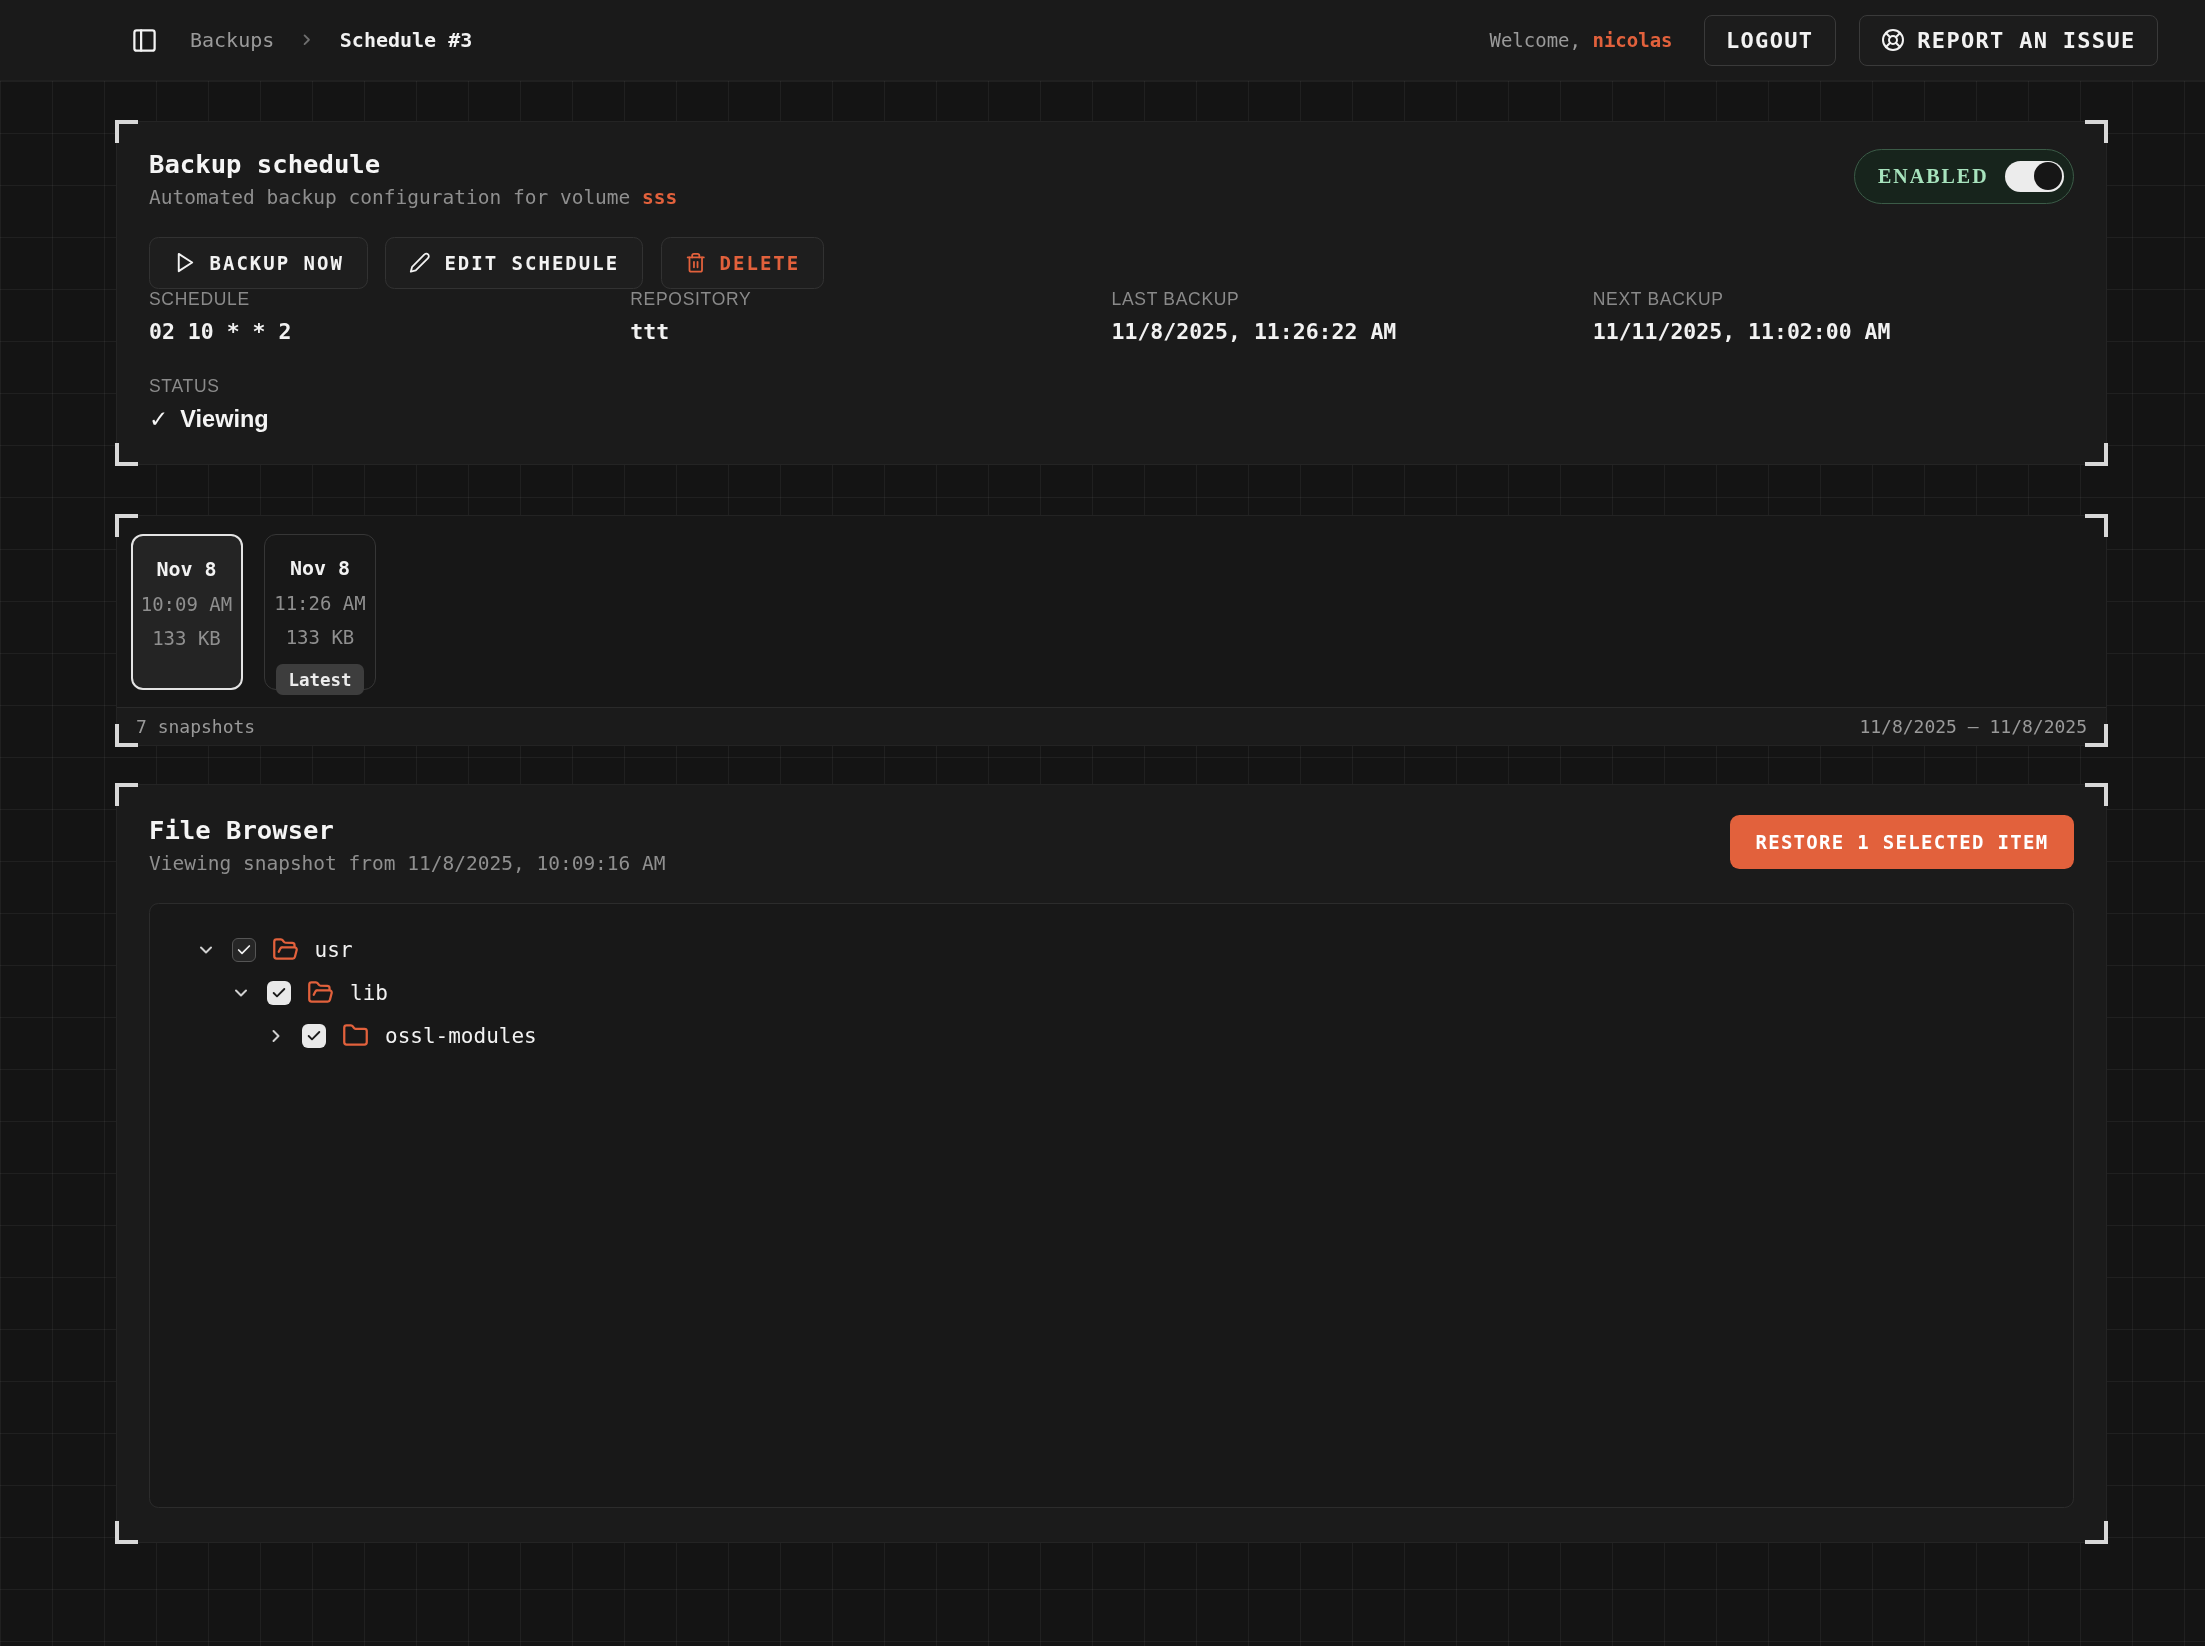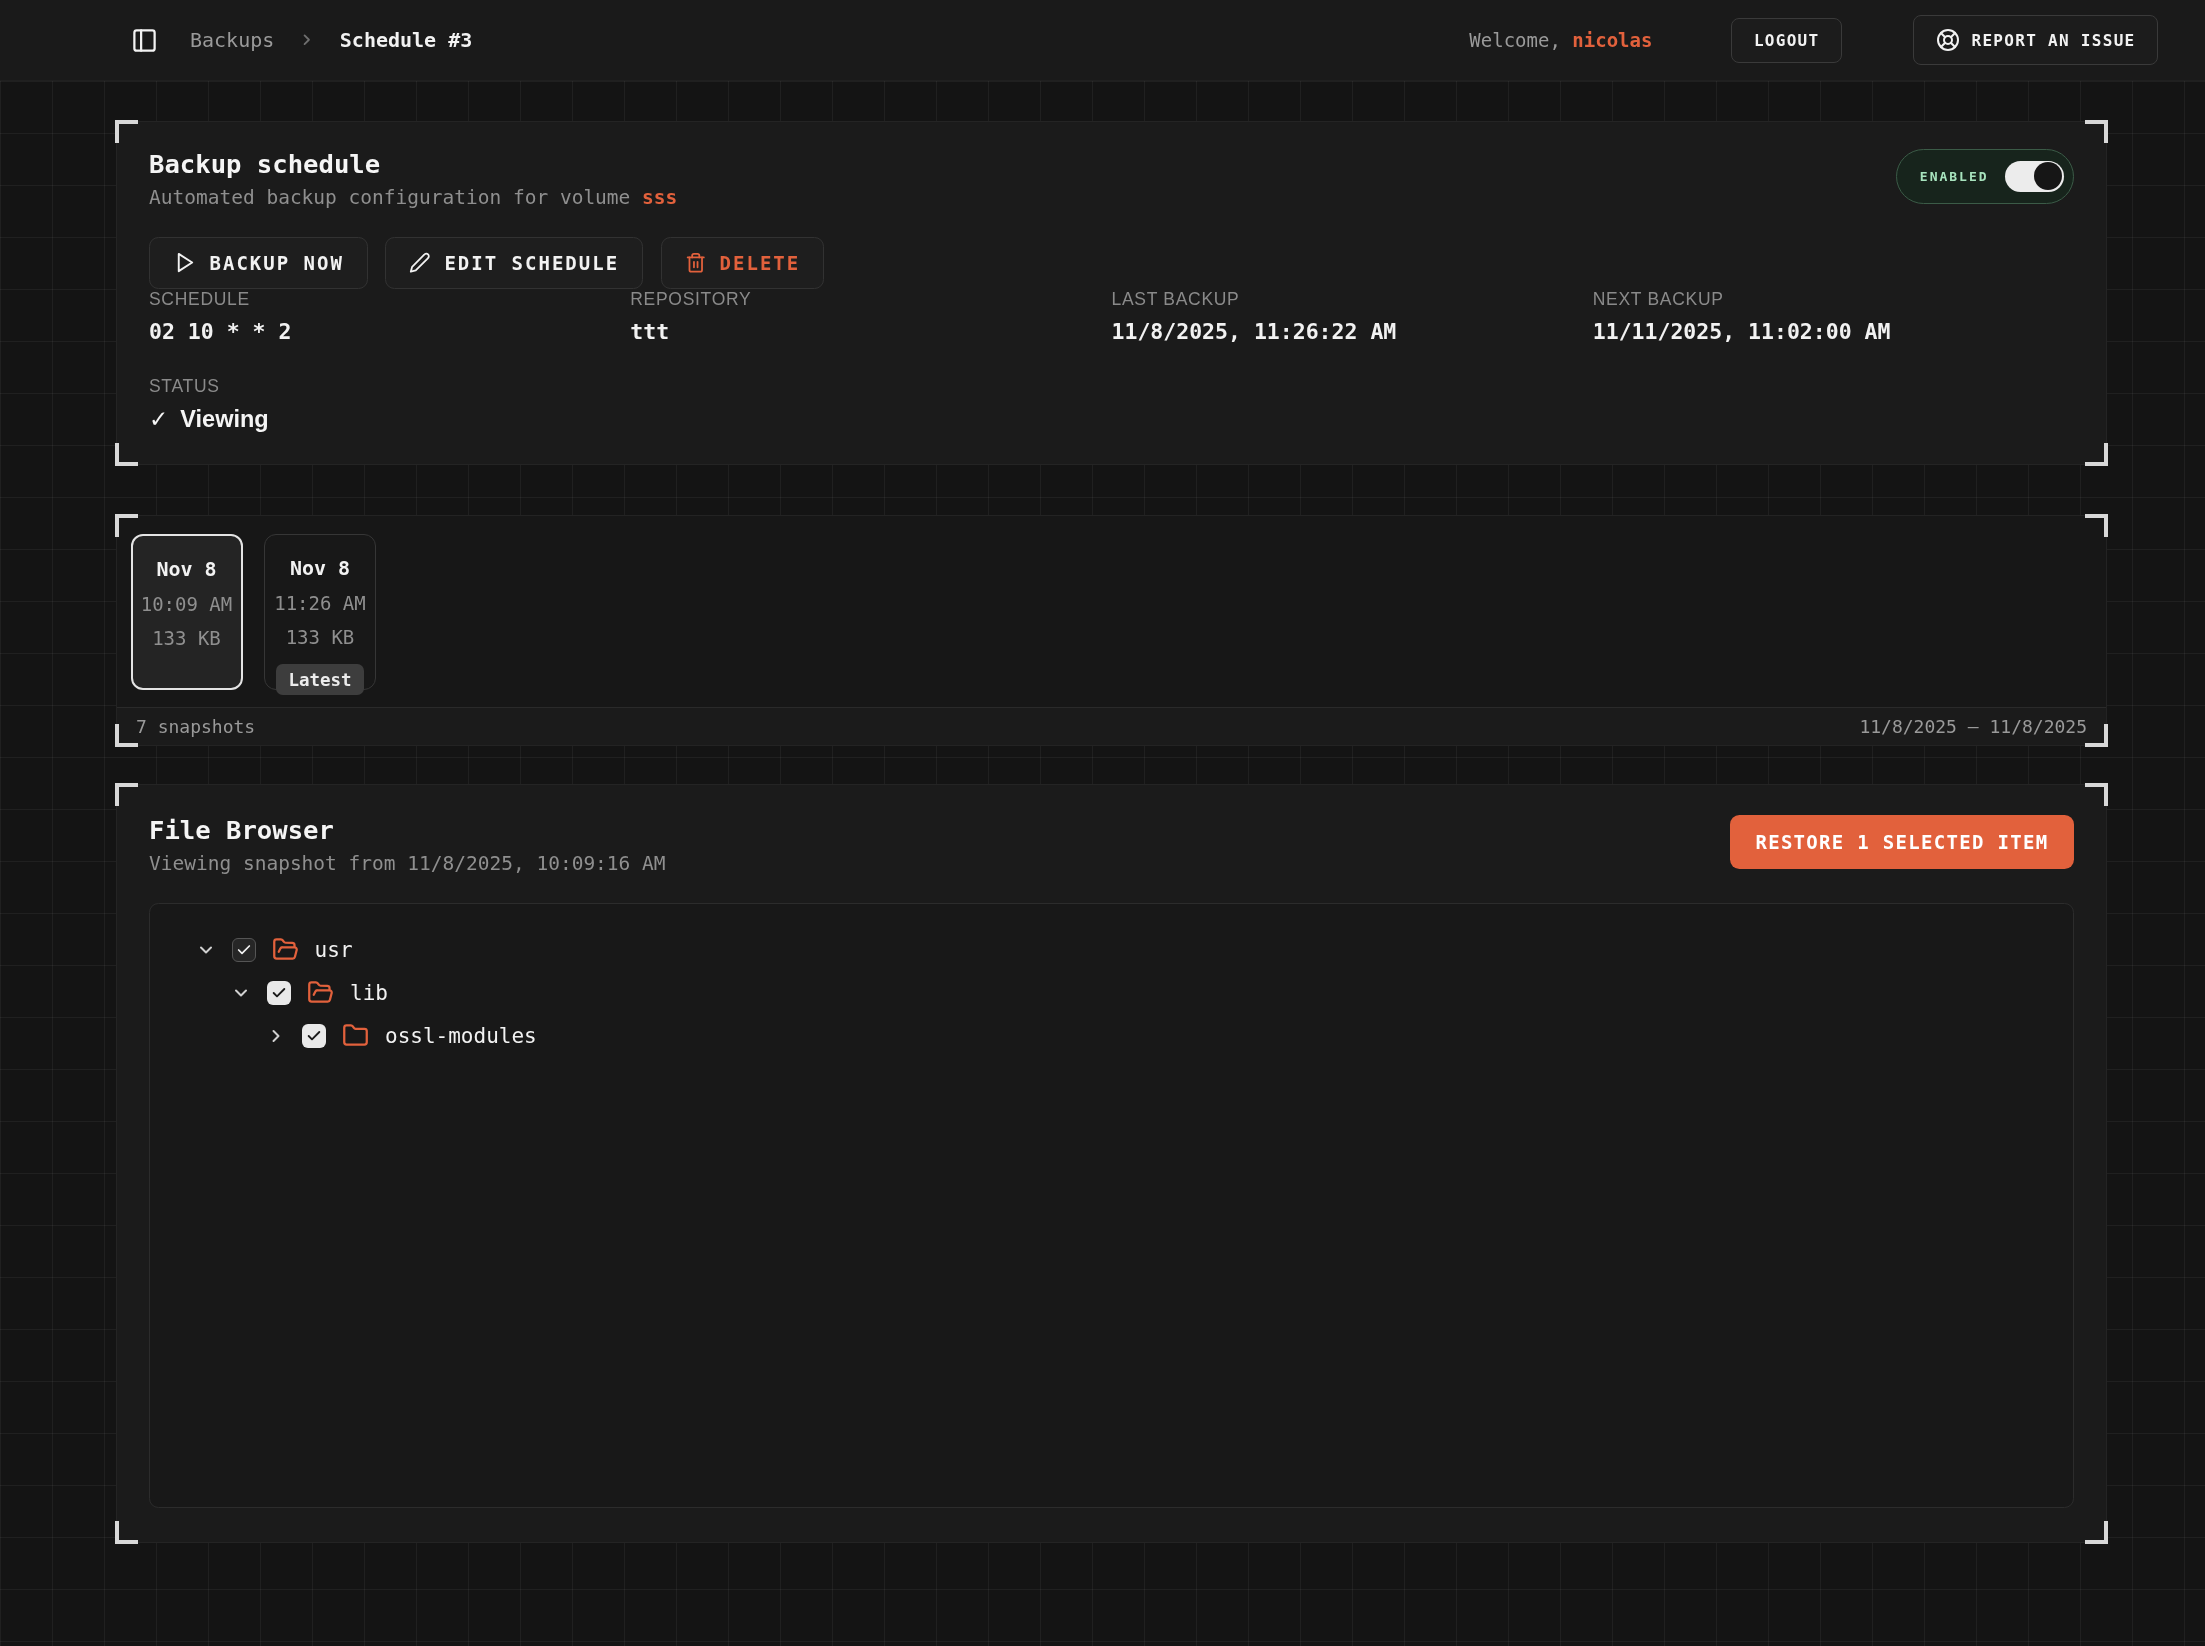--- a/index.html
+++ b/index.html
@@ -22,24 +22,24 @@
   .panel-btn { background: none; border: none; cursor: pointer; display: flex; align-items: center; }
   .breadcrumb { display: flex; align-items: center; gap: 24px; font-size: 20px; }
   .crumb-root { color: #9a9a9a; }
   .crumb-sep { color: #6f6f6f; display: flex; }
   .crumb-current { color: #f2f2f2; font-weight: bold; }
 
   .topbar-right { display: flex; align-items: center; gap: 23px; }
   .welcome { font-size: 19px; color: #9a9a9a; margin-right: 8px; }
   .welcome .uname { color: #e2613c; font-weight: bold; }
   .tb-btn {
-    display: flex; align-items: center; gap: 12px;
+    display: flex; gap: 12px;
     background: #1c1c1c; border: 1.3px solid #3a3a3a; border-radius: 8px;
     color: #f2f2f2; font-family: inherit; font-weight: bold;
-    font-size: 16px; letter-spacing: 1.3px; padding: 12px 21.5px; cursor: pointer; margin-left: 48px;
+    font-size: 22px; letter-spacing: 1.3px; padding: 12px 21.5px; cursor: pointer;
   }
 
   
   .page {
     position: relative; height: 1566px;
     background-image:
       linear-gradient(to right, rgba(255,255,255,0.05) 0.7px, transparent 0.7px),
       linear-gradient(to bottom, rgba(255,255,255,0.05) 0.7px, transparent 0.7px);
     background-size: 52px 52px;
     padding: 40px 98px 0 116px;
@@ -59,21 +59,21 @@
   .card-head { display: flex; justify-content: space-between; align-items: flex-start; }
   .card-title { font-size: 25.6px; font-weight: bold; color: #f5f5f5; }
   .card-sub { font-size: 19.5px; color: #8f8f8f; margin-top: 6.7px; }
   .card-sub .vol { color: #e2613c; font-weight: bold; }
 
   .enabled-pill {
     display: flex; align-items: center; gap: 16px;
     border: 1.3px solid #3b5b47; background: #17241c;
     border-radius: 672px; padding: 10.8px 9.4px 10.8px 23px; cursor: pointer;
   }
-  .enabled-label { color: #a7e3bd; font-weight: bold; font-size: 13px; letter-spacing: 2px; }
+  .enabled-label { color: #a7e3bd; font-weight: bold; font-size: 20px; letter-spacing: 2px; font-family: Liberation Serif, serif; }
   .switch { width: 59px; height: 31px; background: #ececec; border-radius: 672px; position: relative; }
   .switch-knob { position: absolute; right: 1.3px; top: 1.3px; width: 28px; height: 28px; border-radius: 50%; background: #161616; }
 
   .actions { display: flex; gap: 17.5px; margin-top: 28px; }
   .act-btn {
     display: flex; align-items: center; gap: 13.5px;
     background: #1e1e1e; border: 1.3px solid #323232; border-radius: 9.4px;
     color: #f2f2f2; font-family: inherit; font-weight: bold;
     font-size: 19px; letter-spacing: 2px; padding: 13.5px 23px; cursor: pointer;
   }

